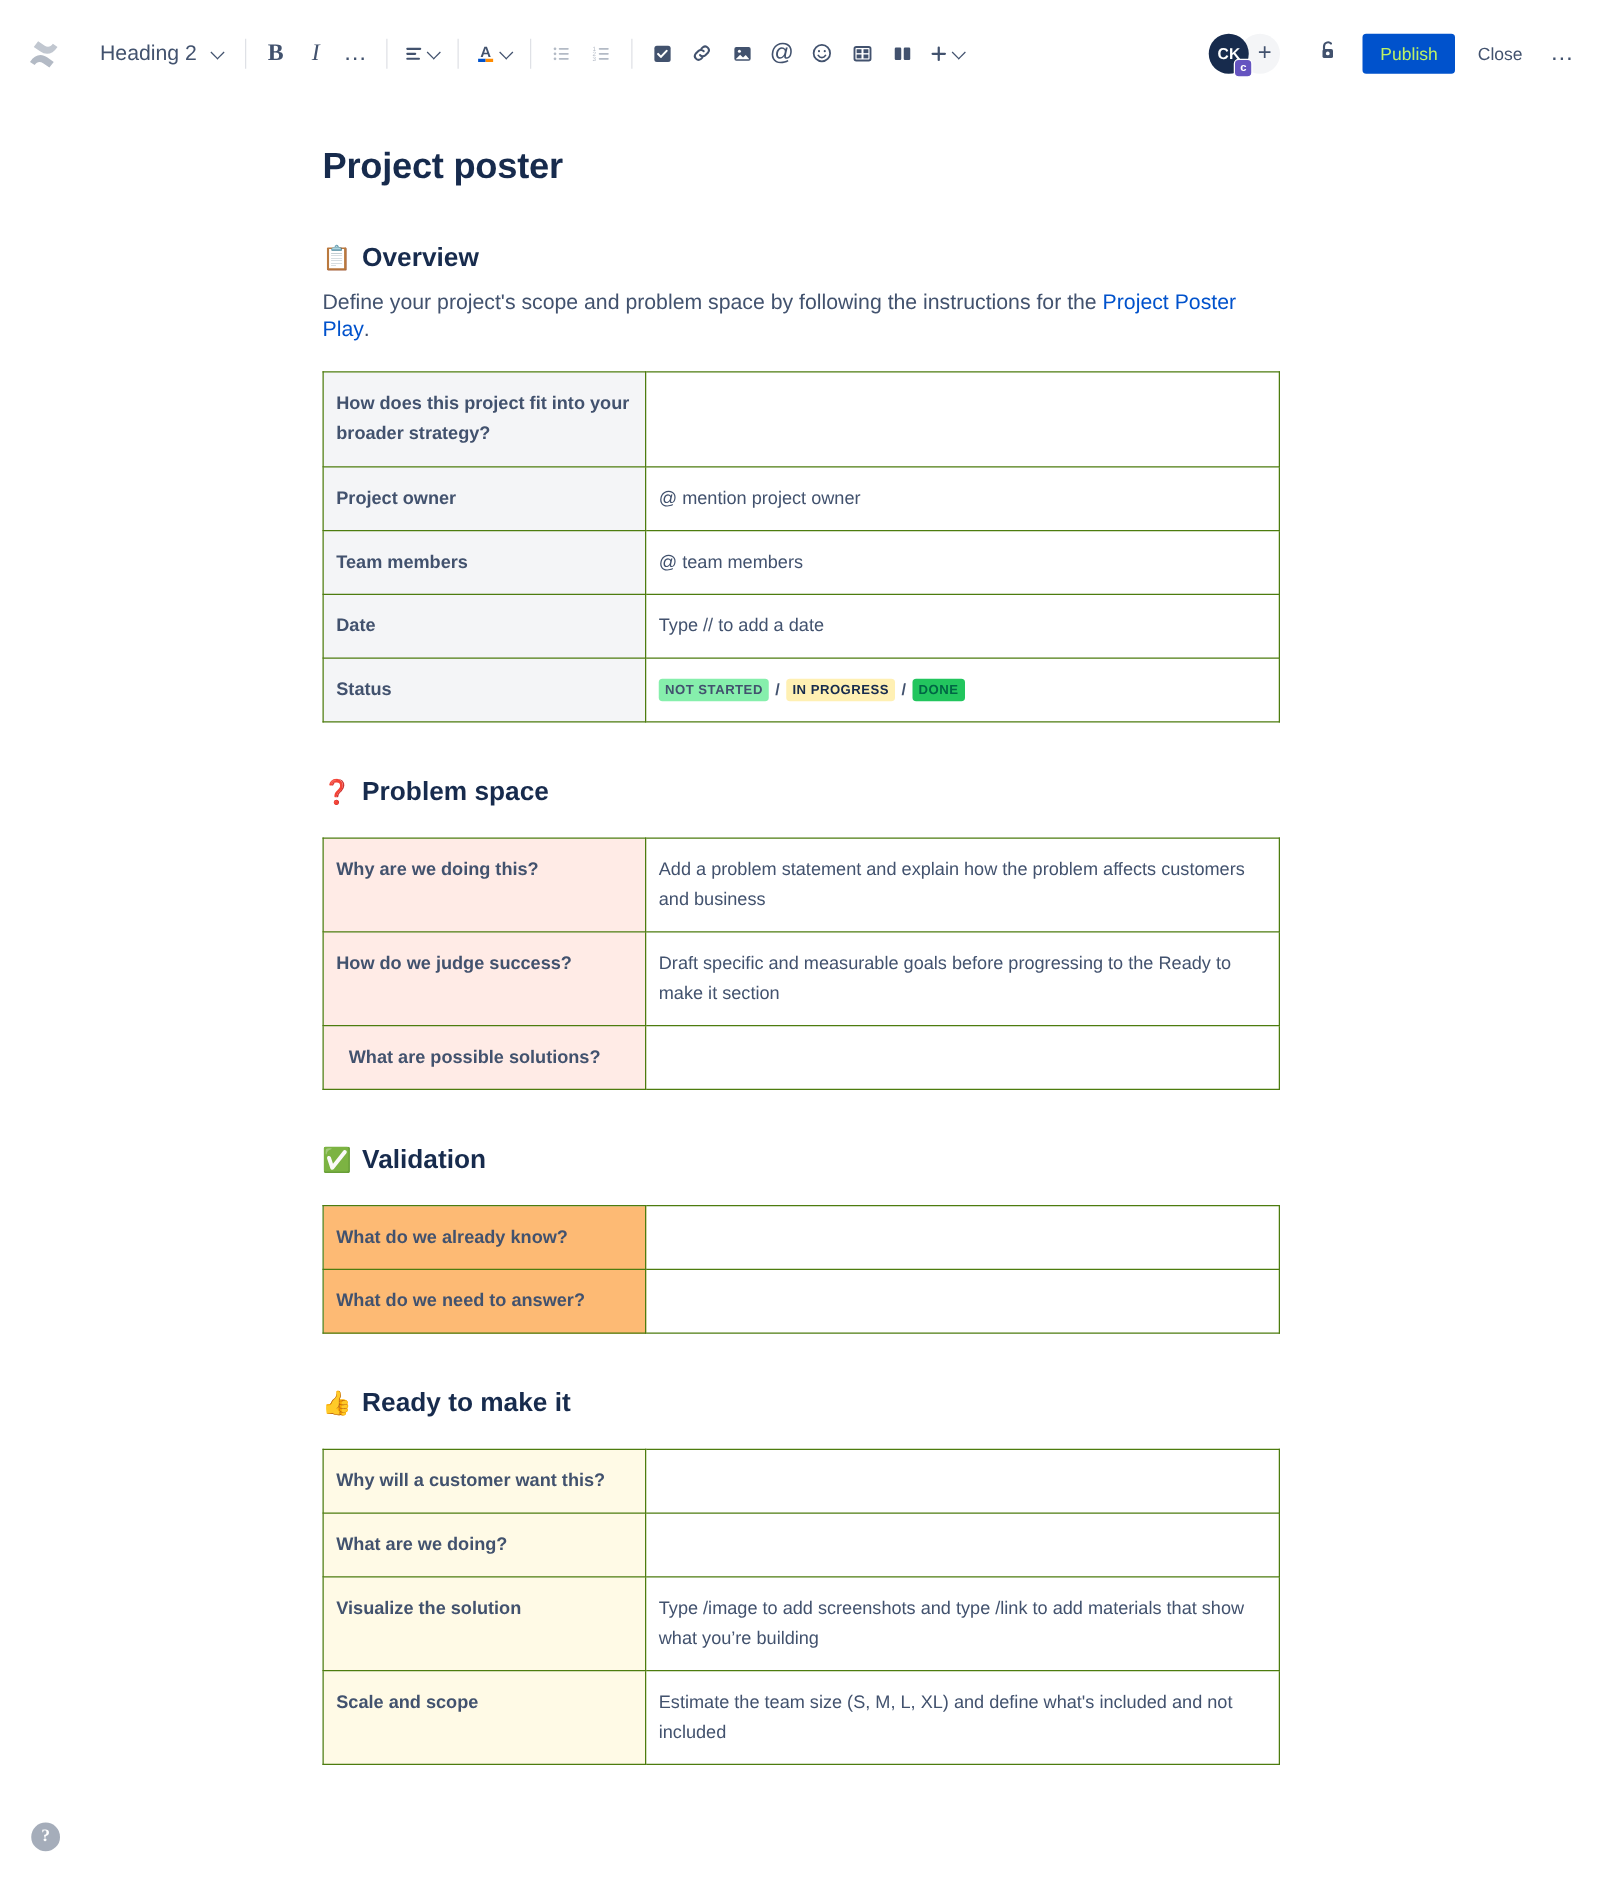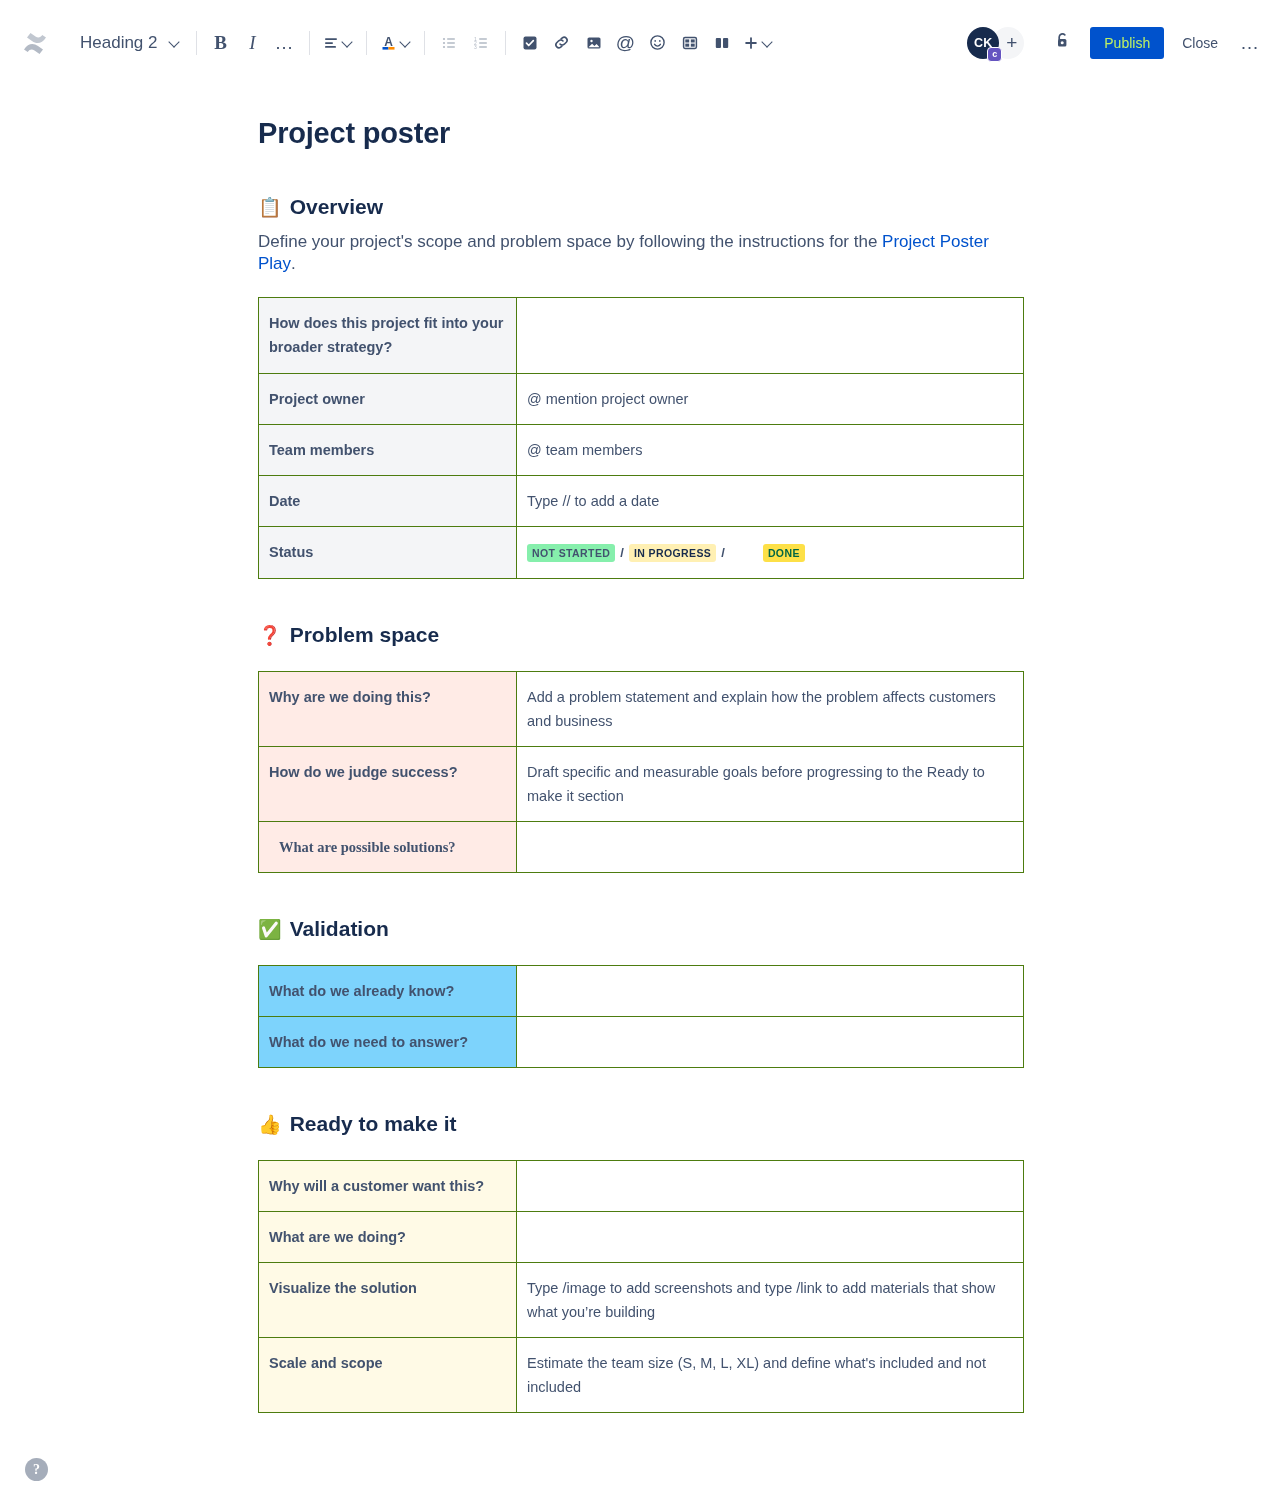--- a/index.html
+++ b/index.html
@@ -126,33 +126,33 @@
     border:1px solid #4d7c0f; padding:13px 10px; vertical-align:top;
     font-size:14.5px; line-height:24px; color:#42526E;
   }
   td.k{ width:258px; font-weight:bold; color:#172B4D; }
   td.v{ width:507px; }
   .ph{ color:#5E6C84; }
 
   
   .tint-grey  td.k{ background:#F4F5F7; }
   .tint-red   td.k{ background:#FFEBE6; }
-  .tint-green td.k{ background:#7dd3fc; }
+  .tint-green td.k{ background:#fdba74; }
   .tint-yellow td.k{ background:#FFFAE6; }
 
-  .indent{ padding-left:20px !important;font-family:Liberation Serif, serif; }
+  .indent{ padding-left:20px !important; }
 
   
   .loz{
     display:inline-block; font-size:10.5px; font-weight:bold; letter-spacing:.4px;
     padding:2px 5px; border-radius:3px; vertical-align:middle; line-height:14px;
   }
   .loz-grey{ background:#86efac; color:#42526E; }
   .loz-yellow{ background:#FFF0B3; color:#172B4D; }
-  .loz-green{ background:#fde047; color:#006644;margin-left:33px; }
+  .loz-green{ background:#22c55e; color:#006644; }
   .sep{ color:#42526E; font-weight:bold; margin:0 5px; font-size:13px; }
   .gap-md{ height:42px; }
 
   
   .help{
     position:absolute; left:25px; top:1458px; width:23px; height:23px;
     border-radius:50%; background:#A5ADBA; color:#fff;
     display:flex; align-items:center; justify-content:center;
     font-size:14px; font-weight:bold; cursor:pointer;
     font-family:"Liberation Serif", serif;

